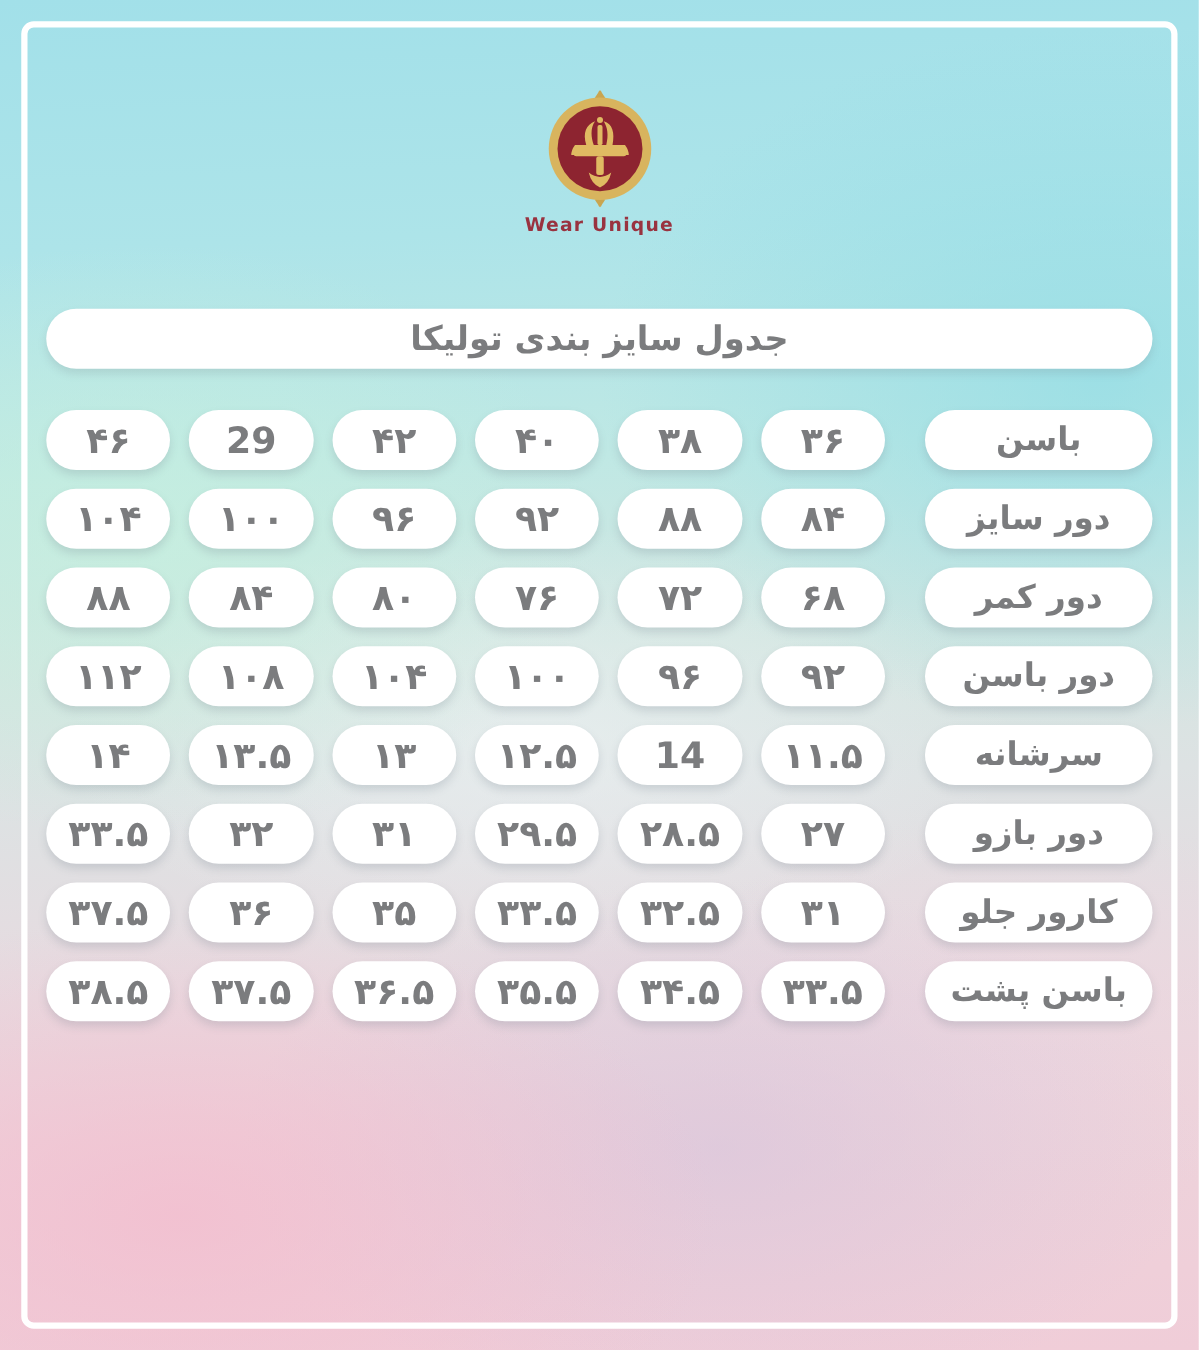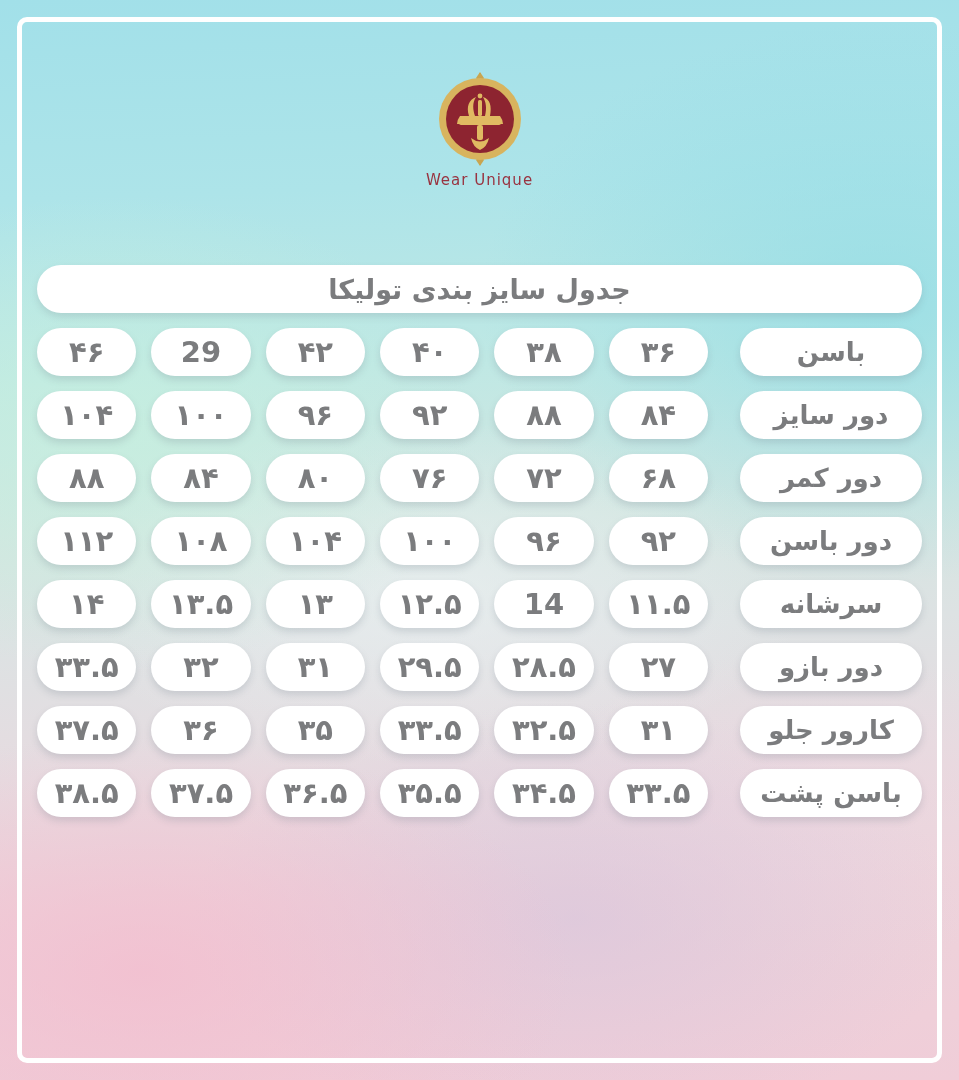--- a/index.html
+++ b/index.html
@@ -20,24 +20,24 @@
     border:5px solid #ffffff;border-radius:10px;pointer-events:none;
   }
   .logo-block{position:absolute;top:72px;left:0;width:100%;text-align:center;}
   .emblem{display:block;margin:0 auto;}
   .wordmark{
     margin-top:4px;color:var(--maroon);font-family:"Liberation Serif","DejaVu Serif",serif;
     font-weight:600;letter-spacing:7px;font-size:24px;line-height:1;
   }
   .wordmark .big{font-size:34px;vertical-align:-2px;}
   .tagline{
-    margin-top:5px;color:var(--maroon);font-weight:normal;font-size:15px;letter-spacing:1px;
+    margin-top:5px;color:var(--maroon);font-weight:bold;font-size:15px;letter-spacing:1px;
   }
   .title-pill{
-    position:absolute;left:37px;right:37px;top:265px;height:48px;
+    position:absolute;left:37px;right:37px;top:247px;height:48px;
     background:var(--pill);border-radius:24px;
     display:flex;align-items:center;justify-content:center;
     color:var(--text-gray);font-weight:bold;font-size:27px;direction:rtl;
     box-shadow:0 4px 7px rgba(110,125,135,.20);
   }
   .size-table{
     position:absolute;left:37px;right:37px;top:328px;
     display:flex;flex-direction:column;gap:15px;
   }
   .row{display:flex;flex-direction:row-reverse;gap:15px;}

